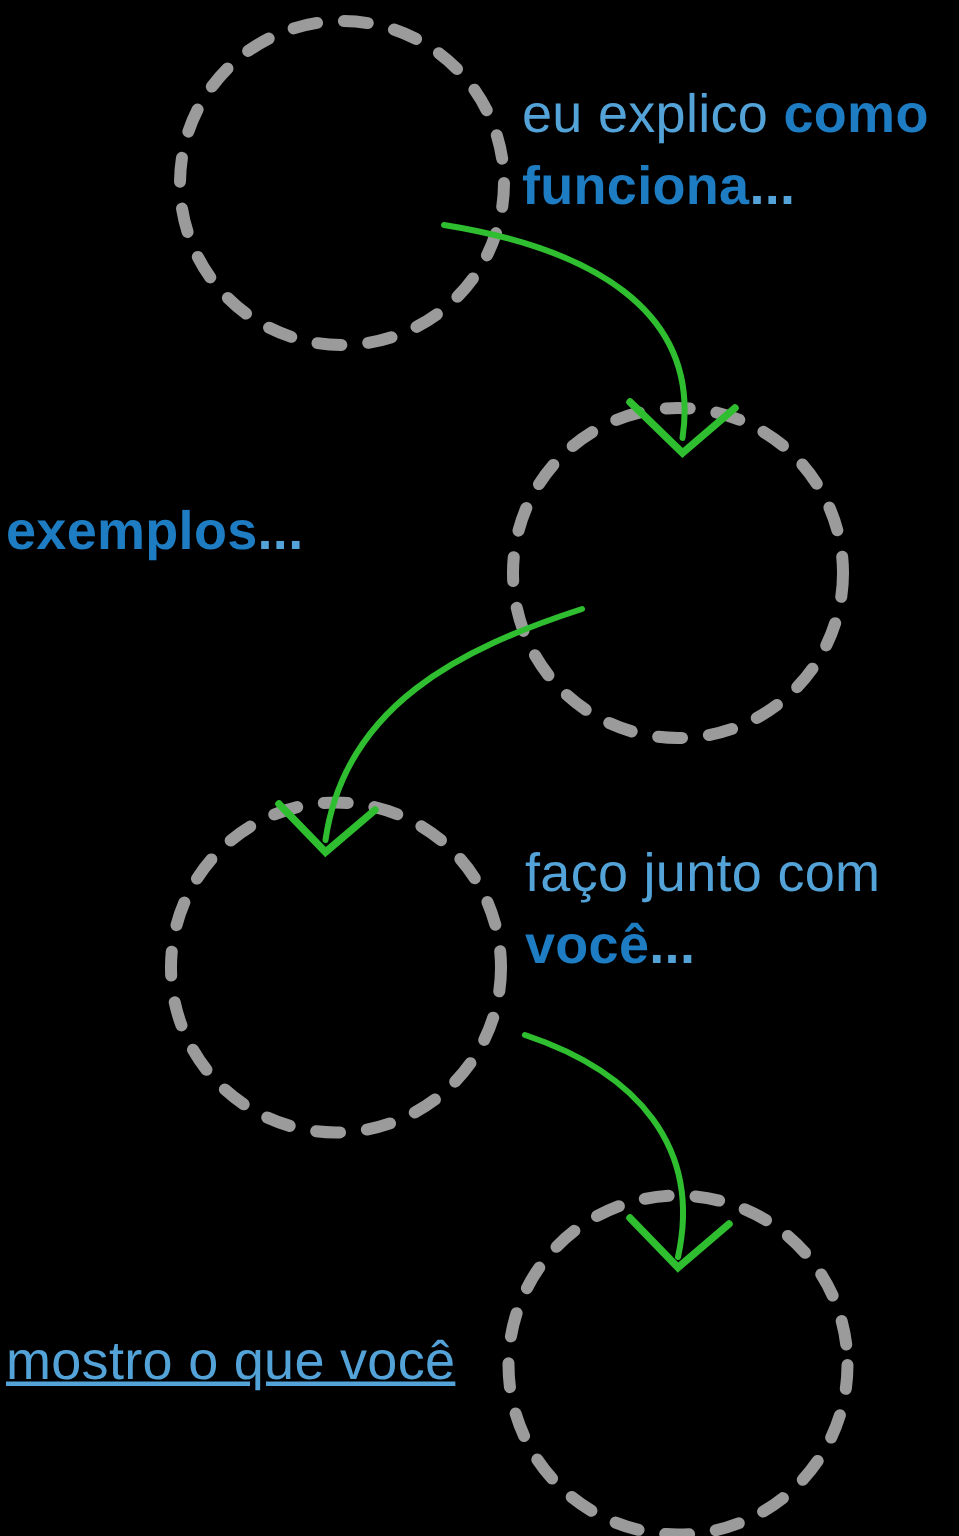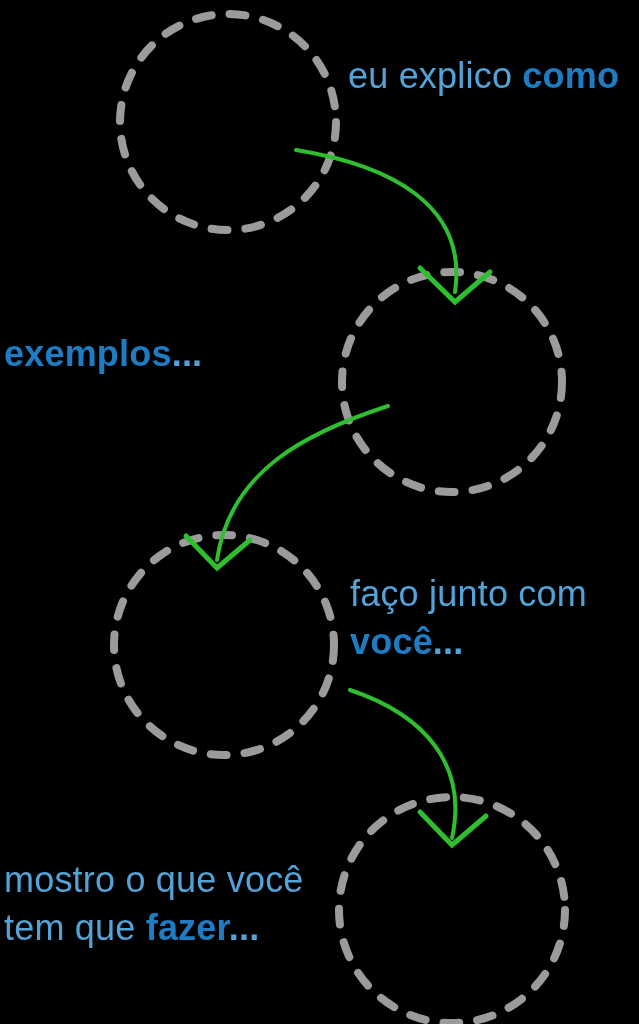--- a/index.html
+++ b/index.html
@@ -50,22 +50,22 @@
   .step-label .b{
     color:var(--dark-blue);
     font-weight:bold;
   }
   .step-label .dots{
     color:var(--light-blue);
     font-weight:bold;
   }
   #label-1{left:348px;top:52px;}
   #label-2{left:4px;top:330px;}
-  #label-3{left:350px;top:570px;}
-  #label-4{left:4px;top:856px;}
+  #label-3{left:350px;top:558px;}
+  #label-4{left:4px;top:883px;text-decoration:underline;}
 </style>
 </head>
 <body>
 
 <div class="stage">
 
   <svg class="diagram" viewBox="0 0 639 1024" aria-hidden="true">
 
     <circle class="dashed-circle" cx="228" cy="122" r="108"></circle>
     <circle class="dashed-circle" cx="452" cy="382" r="110"></circle>
@@ -83,29 +83,29 @@
     </g>
 
     <g>
       <path class="arrow-curve" d="M 350 690 C 425 715, 468 765, 452 838"></path>
       <path class="arrow-head" d="M 420 812 L 452 845 L 486 816"></path>
     </g>
   </svg>
 
   <div class="step-label" id="label-1">
     <div><span>eu explico </span><span class="b">como</span></div>
+    <div><span></span><span class="b">funciona</span><span class="dots">...</span></div>
   </div>
 
   <div class="step-label" id="label-2">
     <div><span></span><span class="b">exemplos</span><span class="dots">...</span></div>
   </div>
 
   <div class="step-label" id="label-3">
     <div><span>faço junto com</span><span class="b"></span></div>
     <div><span></span><span class="b">você</span><span class="dots">...</span></div>
   </div>
 
   <div class="step-label" id="label-4">
     <div><span>mostro o que você</span><span class="b"></span></div>
-    <div><span>tem que </span><span class="b">fazer</span><span class="dots">...</span></div>
   </div>
 
 </div>
 
 </body></html>

